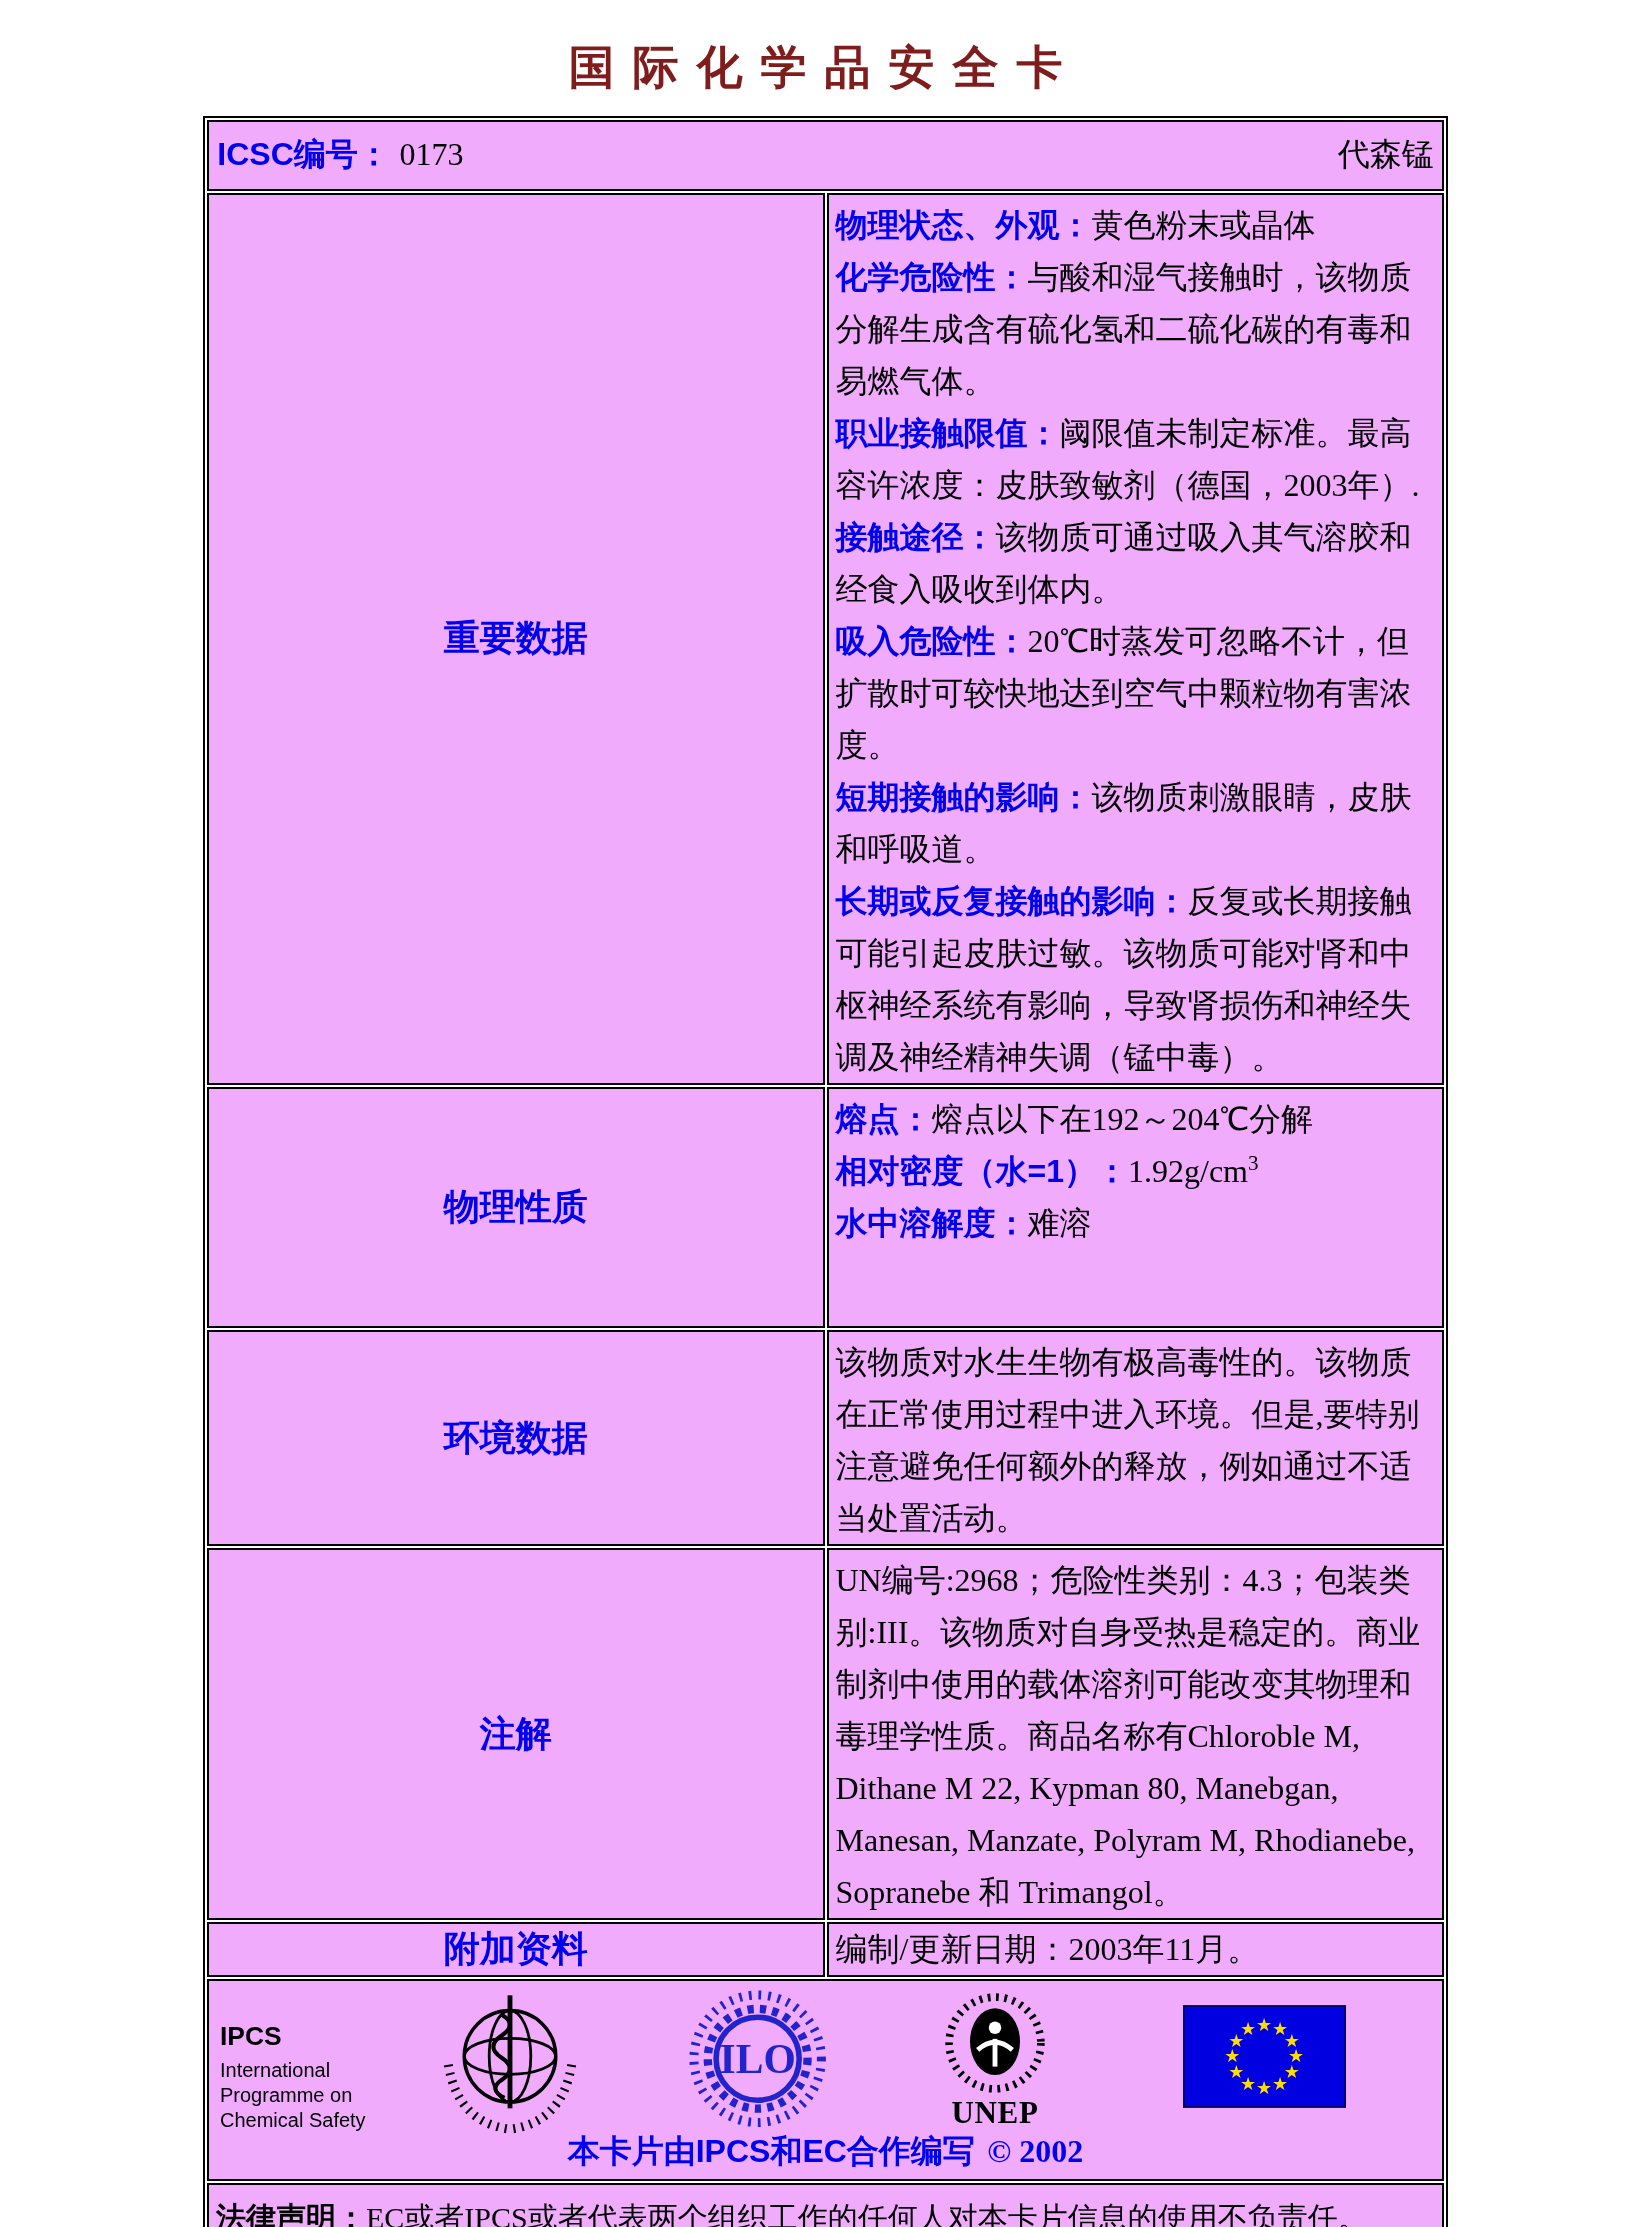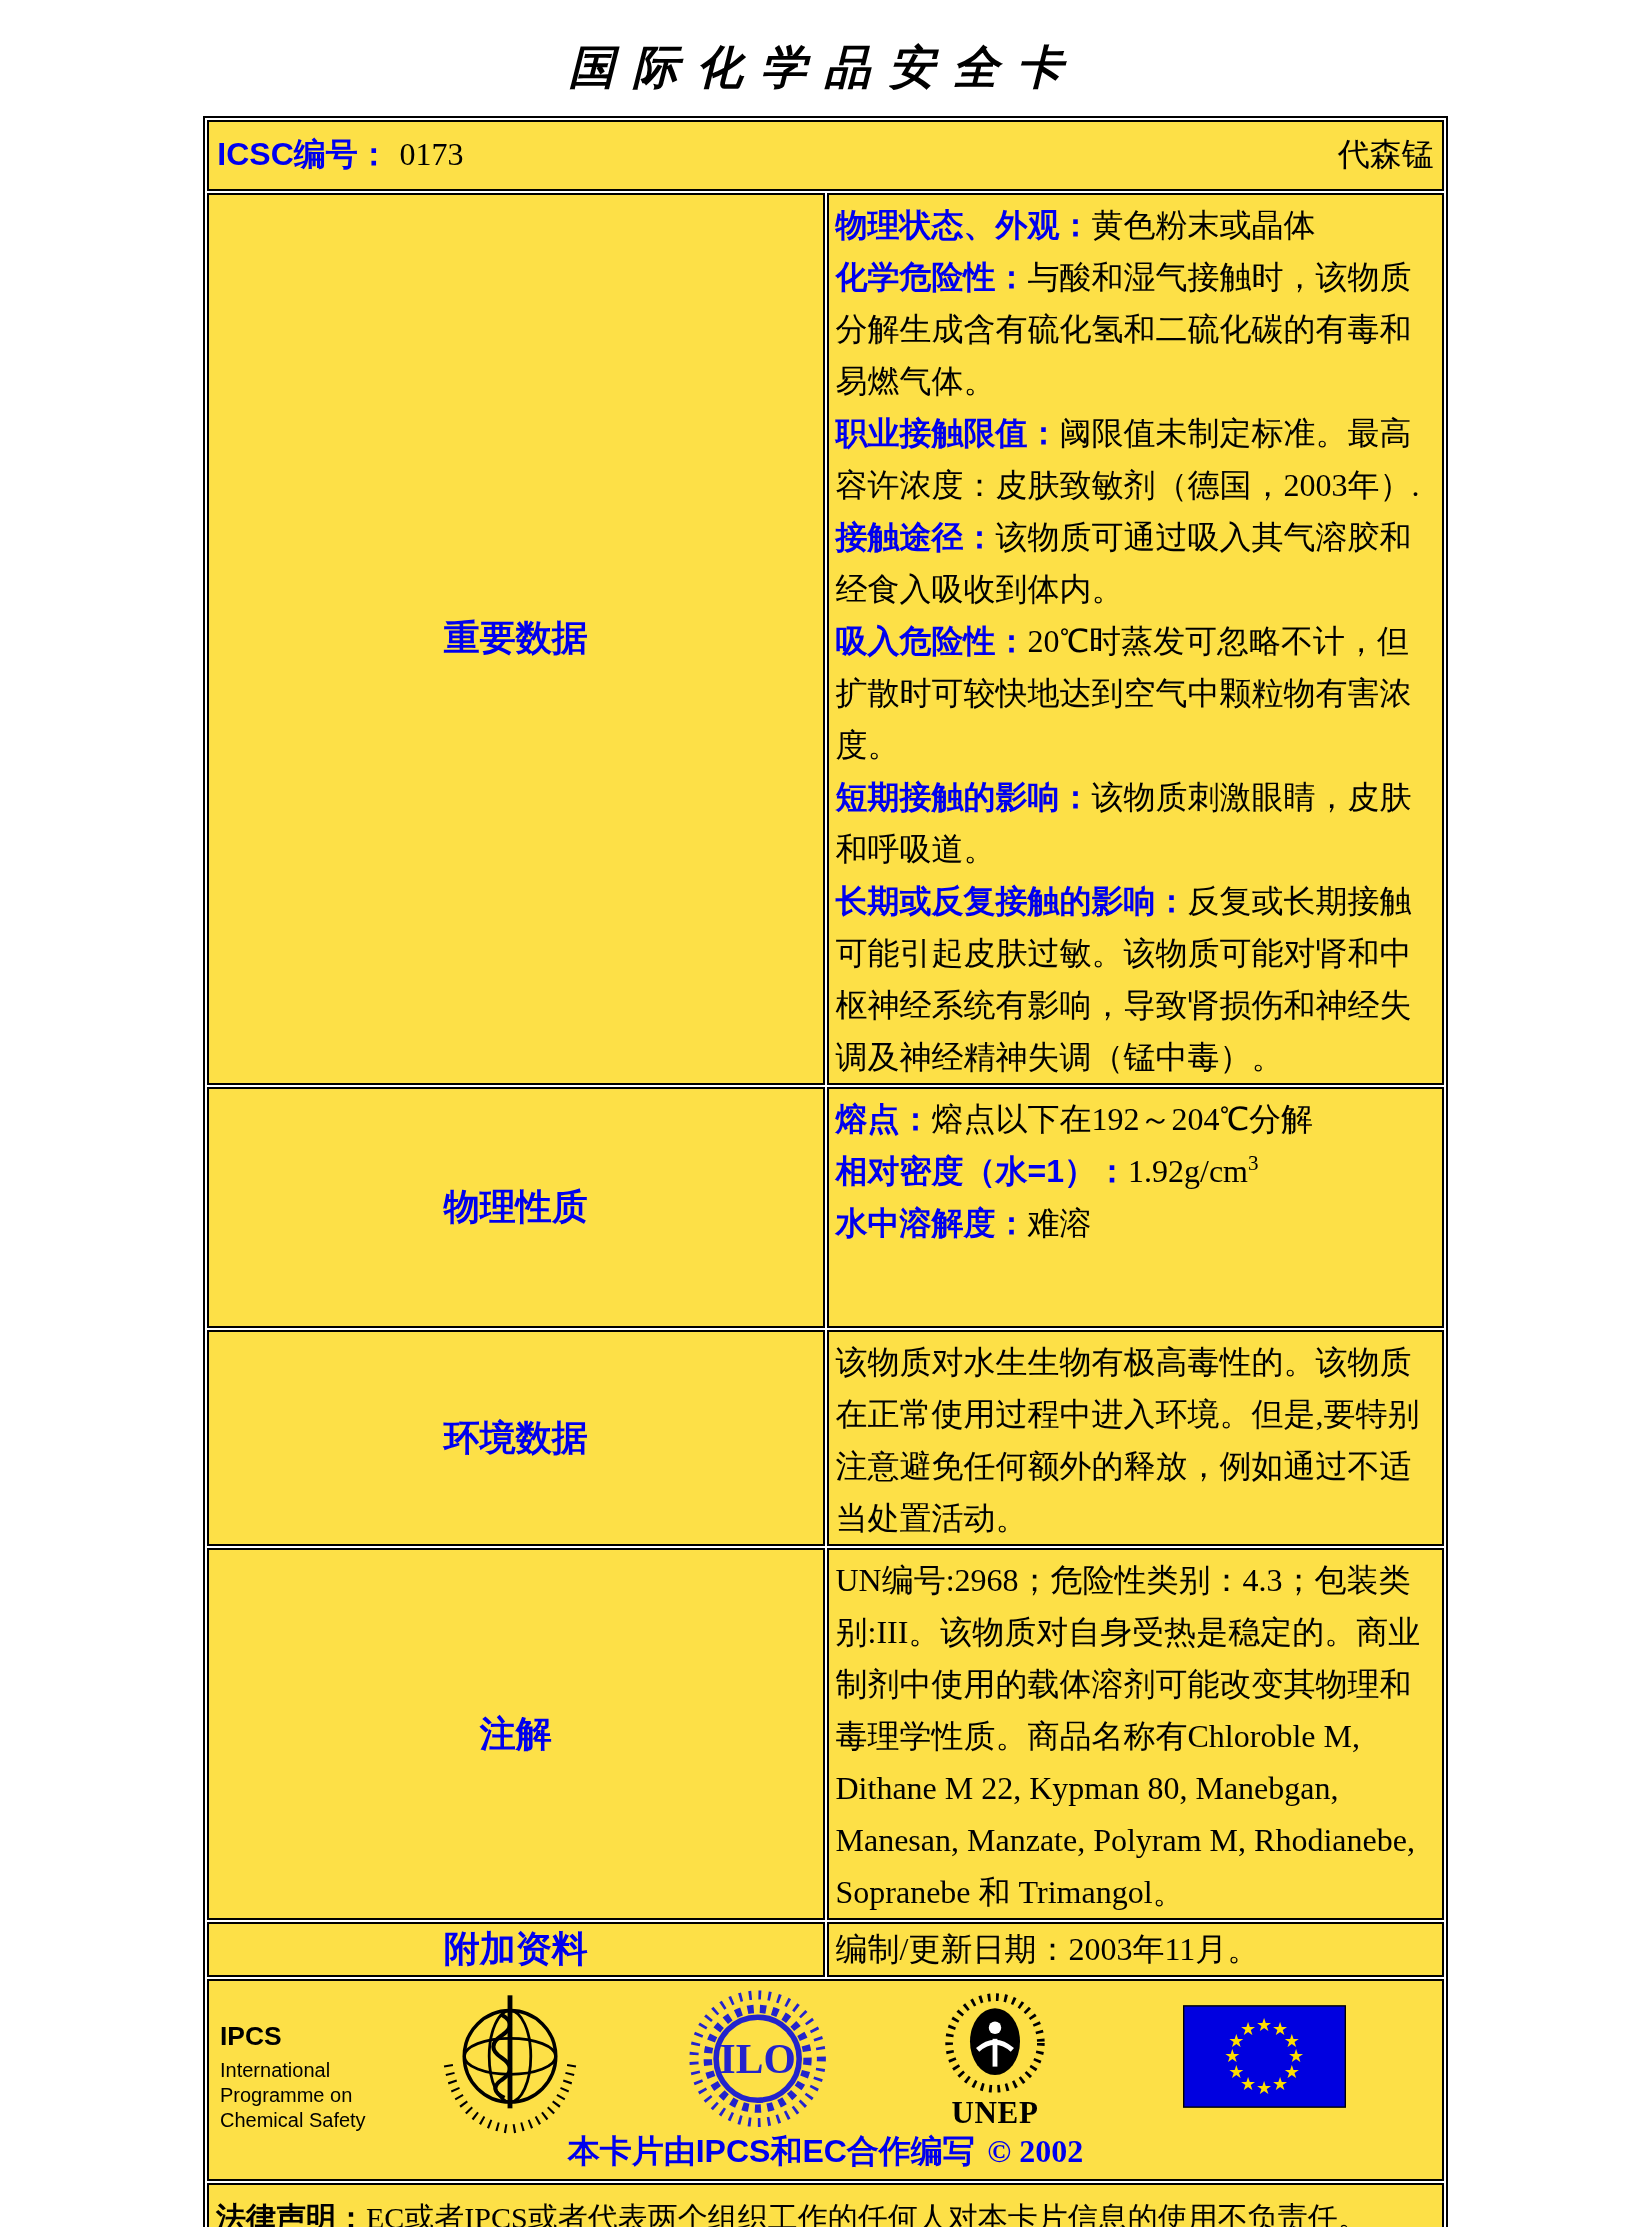--- a/index.html
+++ b/index.html
@@ -11,37 +11,36 @@
     position: relative;
     font-family: "Liberation Serif", serif;
     color: #000;
   }
   .page-title {
     margin: 43px 0 23.6px 0;
     text-align: center;
     font-size: 46px;
     line-height: 49px;
     font-weight: bold;
-    color: #000000;
+    color: #7f1d1d;
     letter-spacing: 18px;
     font-family: "Liberation Serif", serif;
-    font-style: italic;
   }
   table.card {
     table-layout: fixed;
     width: 1245px;
     margin-left: 203px;
     border-collapse: separate;
     border-spacing: 2.1px;
     border: 2.8px solid #000;
     background: #fff;
   }
   td {
     border: 2.1px solid #000;
-    background: #fde047;
+    background: #f0abfc;
     overflow: hidden;
   }
   td.lbl {
     width: 170px;
     text-align: center;
     vertical-align: middle;
     font-family: "Liberation Sans", sans-serif;
     font-weight: bold;
     color: #0000ee;
     font-size: 36px;

